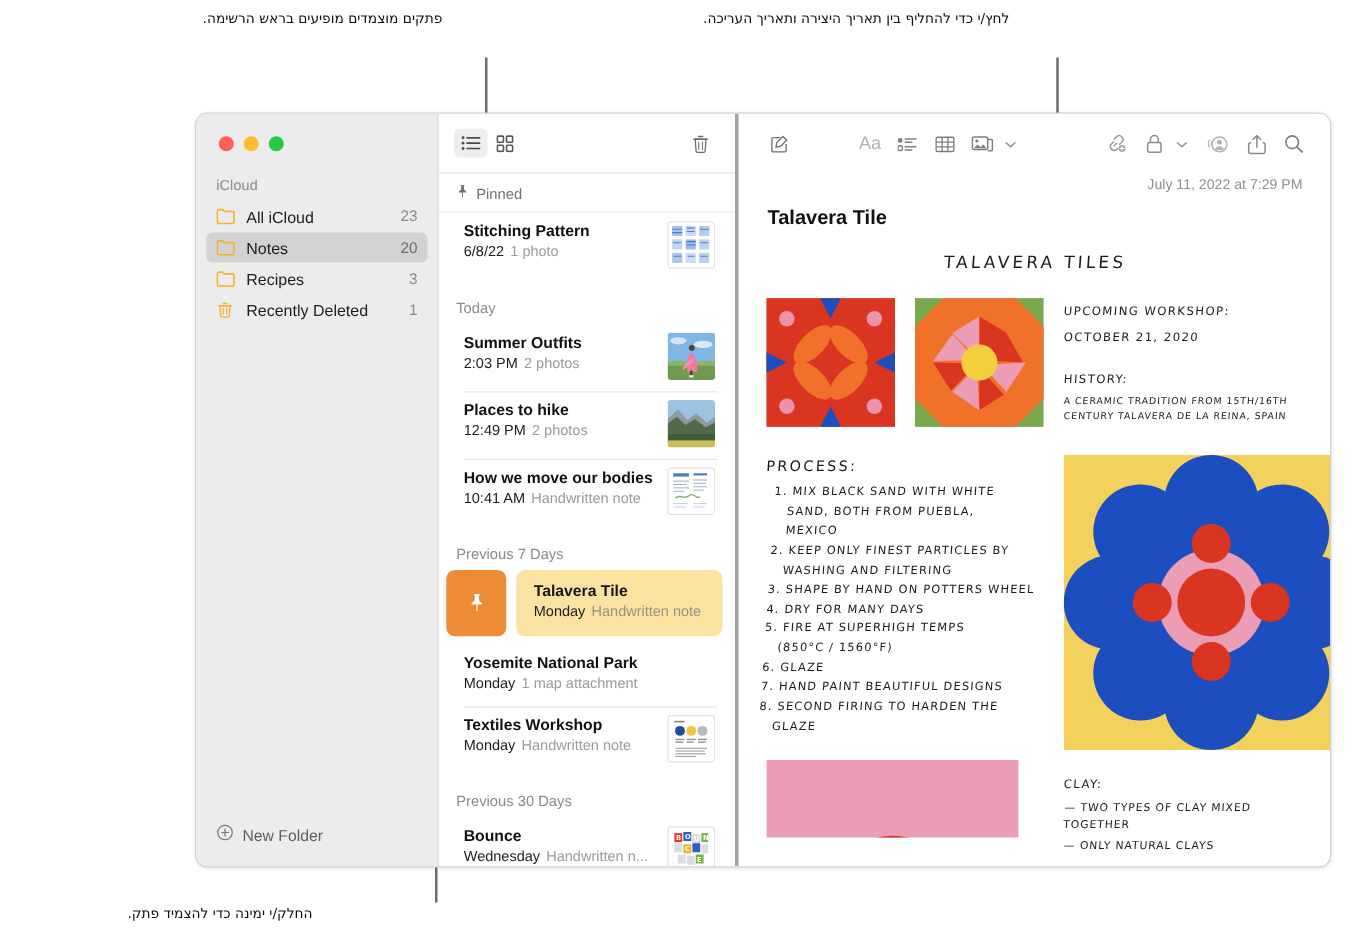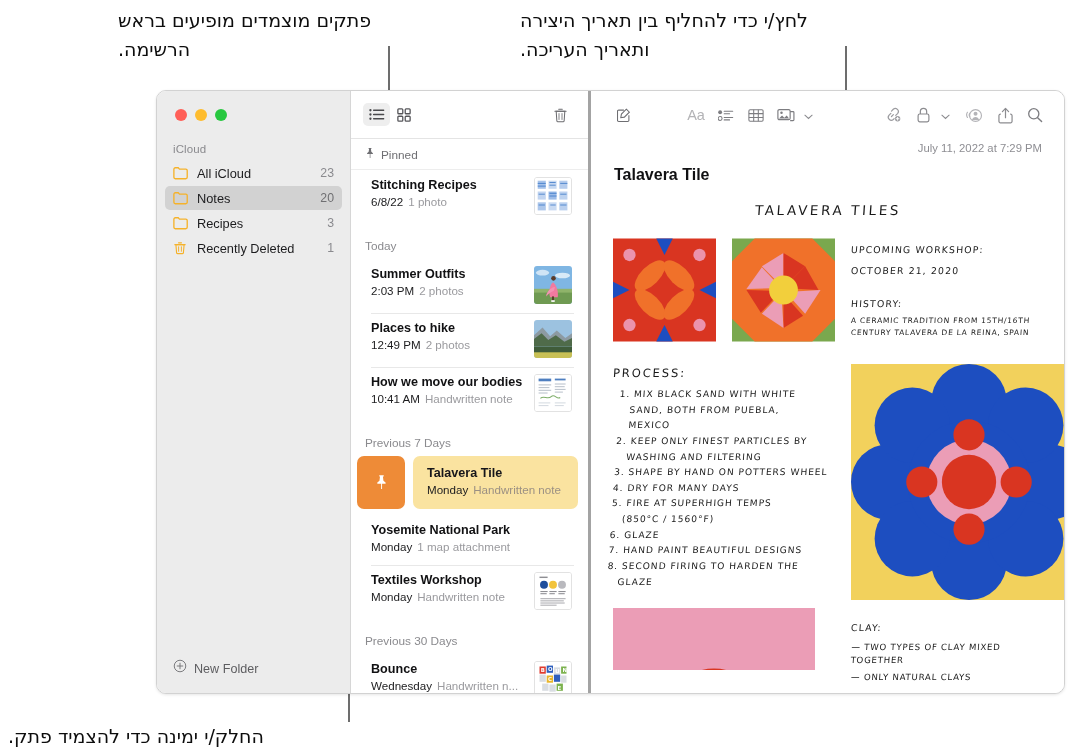--- a/index.html
+++ b/index.html
@@ -8,22 +8,22 @@
     background: #ffffff;
     font-family: "Liberation Sans", "DejaVu Sans", sans-serif;
     overflow: hidden;
   }
   #root { position: relative; width: 1088px; height: 753px; }
 
   
   .callout {
     position: absolute;
     direction: rtl;
-    text-align: left;
-    font-size: 19px;
+    text-align: center;
+    font-size: 11px;
     line-height: 1.55;
     color: #0d0d0d;
     font-family: "DejaVu Sans", "Liberation Sans", sans-serif;
   }
   .callout-line { position: absolute; background: #6d6d6d; width: 1.6px; }
   .callout-line.h { height: 1.6px; width: auto; }
 
   
   .window {
     position: absolute;
@@ -320,21 +320,21 @@
           <span>
             <svg viewBox="0 0 12 14" width="10" height="12">
               <path d="M4.2 1h3.6v1h-.7l.5 3.6 1.9 1.6v1H6.5V13h-.8V8.2H2.5v-1L4.4 5.6 4.9 2h-.7z" fill="#6f6f73"></path>
             </svg>
           </span>
           <span>Pinned</span>
         </div>
 
         <div class="note-row">
           <div class="note-text">
-            <div class="note-title">Stitching Recipes</div>
+            <div class="note-title">Stitching Pattern</div>
             <div class="note-meta">
               <span>6/8/22</span><span class="sub">1 photo</span>
             </div>
           </div>
           <div class="thumb framed">
             <svg viewBox="0 0 40 40">
               <rect width="40" height="40" fill="#fff"></rect>
               <g fill="#5b8fd8">
                 <rect x="3" y="3" width="9" height="9" opacity=".55"></rect>
                 <rect x="15" y="3" width="9" height="9" opacity=".35"></rect>

